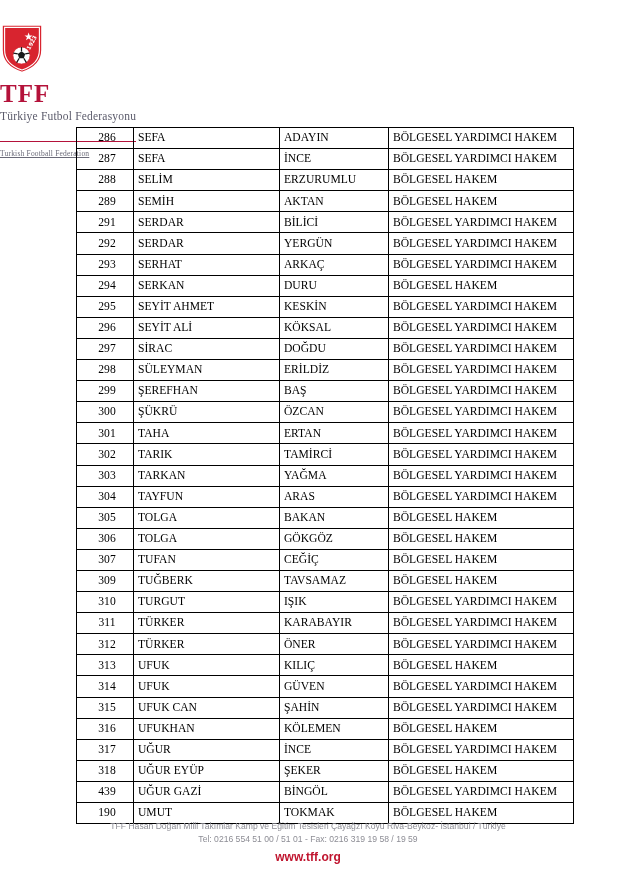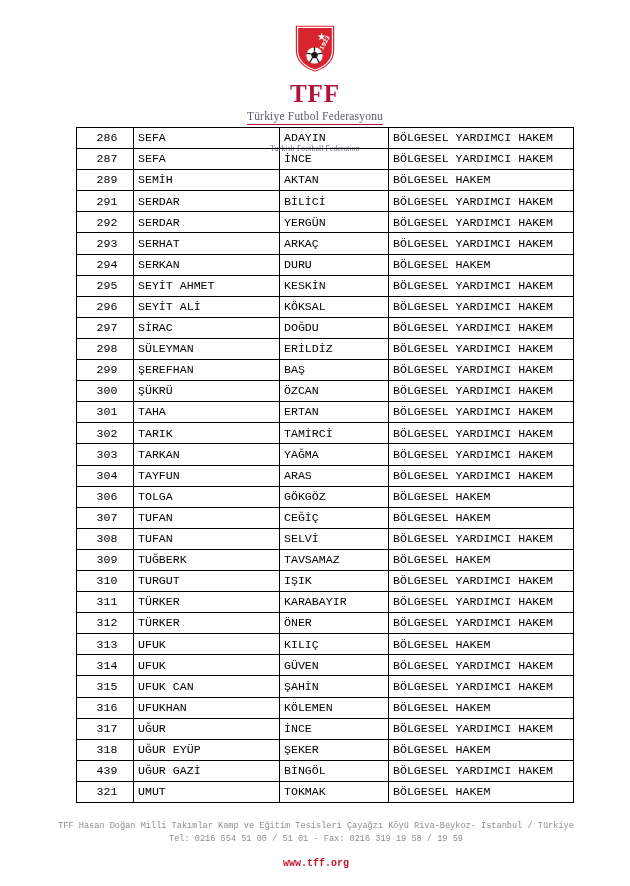--- a/index.html
+++ b/index.html
@@ -22,21 +22,21 @@
     height: 886px;
     box-sizing: border-box;
     position: relative;
   }
 
   .header {
     width: 100%;
     padding-top: 22px;
     display: flex;
     flex-direction: column;
-    align-items: center;
+    align-items: flex-start;
   }
 
   .crest {
     width: 44px;
     height: 52px;
     position: relative;
   }
 
   .tff-wordmark {
     font-family: "Liberation Serif", "DejaVu Serif", serif;
@@ -47,46 +47,47 @@
     line-height: 1;
     margin-top: 7px;
   }
 
   .tff-long {
     font-family: "Liberation Serif", "DejaVu Serif", serif;
     font-size: 11.5px;
     color: #5b5b6b;
     line-height: 1.1;
     margin-top: 4px;
-    padding-bottom: 1px;
+    padding-bottom: 18px;
     border-bottom: 1.4px solid #b4123a;
     letter-spacing: 0.2px;
   }
 
   .tff-en {
     font-family: "Liberation Serif", "DejaVu Serif", serif;
     font-size: 7.5px;
     color: #6a6a78;
-    margin-top: 19px;
+    margin-top: 7px;
     letter-spacing: 0.2px;
+    text-decoration: underline;
   }
 
   
   .table-wrap {
     position: absolute;
     left: 76px;
     top: 127px;
     width: 478px;
   }
 
   table.roster {
     border-collapse: collapse;
     width: 478px;
     table-layout: fixed;
-    font-family: Liberation Mono, monospace;
+    font-family: Liberation Serif, serif;
     font-size: 11.6px;
   }
 
   table.roster td {
     border: 1px solid #000000;
     height: 20.1px;
     padding: 0 0 0 4px;
     vertical-align: middle;
     line-height: 1;
     white-space: nowrap;
@@ -98,37 +99,37 @@
     text-align: center;
     padding-left: 0;
   }
   td.col-first { width: 141px; }
   td.col-last  { width: 104px; }
   td.col-role  { width: 180px; }
 
   
   .footer {
     position: absolute;
-    left: 8px;
+    left: 0;
     top: 820px;
     width: 616px;
     text-align: center;
-    font-family: Liberation Mono, monospace;
+    font-family: Liberation Sans, sans-serif;
     color: #8d8d95;
     font-size: 8.6px;
     line-height: 1.55;
   }
   .footer .line1 { display: block; }
   .footer .line2 { display: block; }
   .footer .site {
     display: block;
     color: #c0152f;
     font-weight: bold;
-    font-size: 10px;
-    margin-top: 9px;
+    font-size: 12px;
+    margin-top: 1px;
   }
 </style>
 </head>
 <body>
 
 <div class="page">
 
   <div class="header">
 
     <div class="crest">
@@ -162,20 +163,26 @@
             <td class="col-last">ADAYIN</td>
             <td class="col-role">BÖLGESEL YARDIMCI HAKEM</td>
           </tr>
           <tr>
             <td class="col-no">287</td>
             <td class="col-first">SEFA</td>
             <td class="col-last">İNCE</td>
             <td class="col-role">BÖLGESEL YARDIMCI HAKEM</td>
           </tr>
           <tr>
+            <td class="col-no">288</td>
+            <td class="col-first">SELİM</td>
+            <td class="col-last">ERZURUMLU</td>
+            <td class="col-role">BÖLGESEL HAKEM</td>
+          </tr>
+          <tr>
             <td class="col-no">289</td>
             <td class="col-first">SEMİH</td>
             <td class="col-last">AKTAN</td>
             <td class="col-role">BÖLGESEL HAKEM</td>
           </tr>
           <tr>
             <td class="col-no">291</td>
             <td class="col-first">SERDAR</td>
             <td class="col-last">BİLİCİ</td>
             <td class="col-role">BÖLGESEL YARDIMCI HAKEM</td>
@@ -252,38 +259,38 @@
             <td class="col-last">YAĞMA</td>
             <td class="col-role">BÖLGESEL YARDIMCI HAKEM</td>
           </tr>
           <tr>
             <td class="col-no">304</td>
             <td class="col-first">TAYFUN</td>
             <td class="col-last">ARAS</td>
             <td class="col-role">BÖLGESEL YARDIMCI HAKEM</td>
           </tr>
           <tr>
+            <td class="col-no">305</td>
+            <td class="col-first">TOLGA</td>
+            <td class="col-last">BAKAN</td>
+            <td class="col-role">BÖLGESEL HAKEM</td>
+          </tr>
+          <tr>
             <td class="col-no">306</td>
             <td class="col-first">TOLGA</td>
             <td class="col-last">GÖKGÖZ</td>
             <td class="col-role">BÖLGESEL HAKEM</td>
           </tr>
           <tr>
             <td class="col-no">307</td>
             <td class="col-first">TUFAN</td>
             <td class="col-last">CEĞİÇ</td>
             <td class="col-role">BÖLGESEL HAKEM</td>
           </tr>
           <tr>
-            <td class="col-no">308</td>
-            <td class="col-first">TUFAN</td>
-            <td class="col-last">SELVİ</td>
-            <td class="col-role">BÖLGESEL YARDIMCI HAKEM</td>
-          </tr>
-          <tr>
             <td class="col-no">309</td>
             <td class="col-first">TUĞBERK</td>
             <td class="col-last">TAVSAMAZ</td>
             <td class="col-role">BÖLGESEL HAKEM</td>
           </tr>
           <tr>
             <td class="col-no">310</td>
             <td class="col-first">TURGUT</td>
             <td class="col-last">IŞIK</td>
             <td class="col-role">BÖLGESEL YARDIMCI HAKEM</td>
@@ -336,21 +343,21 @@
             <td class="col-last">ŞEKER</td>
             <td class="col-role">BÖLGESEL HAKEM</td>
           </tr>
           <tr>
             <td class="col-no">439</td>
             <td class="col-first">UĞUR GAZİ</td>
             <td class="col-last">BİNGÖL</td>
             <td class="col-role">BÖLGESEL YARDIMCI HAKEM</td>
           </tr>
           <tr>
-            <td class="col-no">321</td>
+            <td class="col-no">190</td>
             <td class="col-first">UMUT</td>
             <td class="col-last">TOKMAK</td>
             <td class="col-role">BÖLGESEL HAKEM</td>
           </tr>
         </tbody>
     </table>
   </div>
 
   <div class="footer">
     <span class="line1">TFF Hasan Doğan Milli Takımlar Kamp ve Eğitim Tesisleri Çayağzı Köyü Riva-Beykoz- İstanbul / Türkiye</span>

